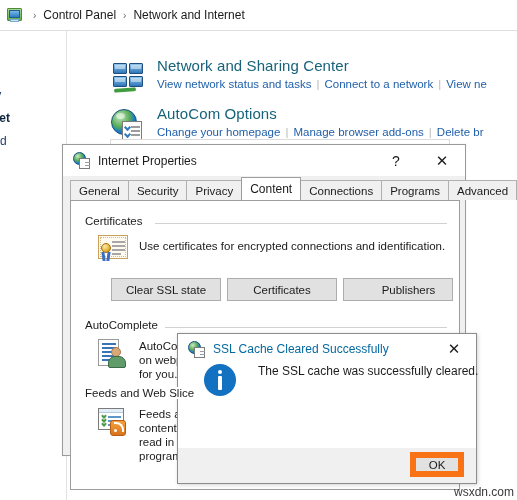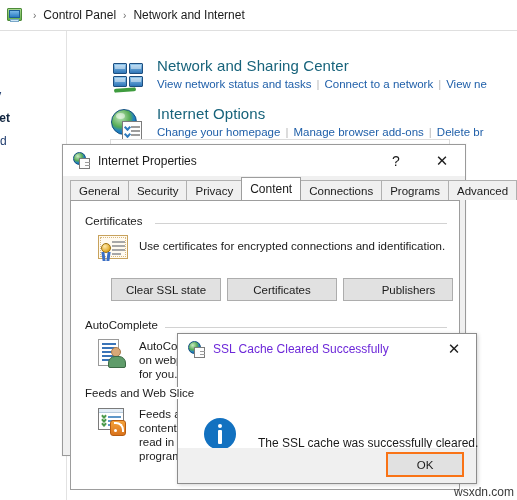--- a/index.html
+++ b/index.html
@@ -330,30 +330,30 @@
     left: 177px; top: 333px;
     width: 300px; height: 151px;
     background: #f0f0f0;
     border: 1px solid #8c8c8c;
     box-shadow: 1px 1px 4px rgba(0,0,0,0.18);
   }
   .msg-title {
     position: relative; height: 30px; background: #ffffff;
     display: flex; align-items: center;
   }
-  .msg-title-text { font-size: 12px; color: #6d28d9; margin-left: 8px; white-space: nowrap; }
+  .msg-title-text { font-size: 12px; color: #0369a1; margin-left: 8px; white-space: nowrap; }
   .msg-close {
     position: absolute; right: 0; top: 0; width: 44px; height: 30px;
     display: flex; align-items: center; justify-content: center;
     font-size: 15px; color: #1b1b1b;
   }
   .msg-body {
     position: absolute; left: 0; top: 30px; width: 298px; height: 86px;
     background: #ffffff;
-    display: flex; align-items: flex-end;
+    display: flex; align-items: flex-start;
   }
   .info-ico {
     width: 32px; height: 32px; border-radius: 50%;
     background: #1271c0;
     margin-left: 26px; flex: none;
     position: relative;
   }
   .info-ico::before {
     content: ""; position: absolute; left: 14px; top: 6px; width: 4px; height: 4px;
     background: #ffffff; border-radius: 50%;
@@ -364,23 +364,23 @@
   }
   .msg-text {
     font-size: 12px; color: #1b1b1b; margin-left: 22px; white-space: nowrap;
   }
   .msg-foot {
     position: absolute; left: 0; bottom: 0; width: 298px; height: 35px;
     background: #f0f0f0;
   }
   .msg-ok {
     position: absolute; right: 12px; top: 4px;
-    width: 78px; height: 25px;
+    width: 54px; height: 25px;
     background: #e1e1e1;
-    border: 2px solid #f97316;
+    border: 6px solid #f97316;
     font-size: 11.5px; color: #1b1b1b;
     display: flex; align-items: center; justify-content: center;
   }
 
   
   .wm {
     position: absolute; right: 3px; bottom: 1px;
     font-size: 12px; color: #3a3a3a;
     font-family: "Liberation Sans", sans-serif;
   }
@@ -435,21 +435,21 @@
           <div class="globe"></div>
           <div class="page">
             <span class="ck"></span>
               <span class="ck2"></span>
             <i class="l1"></i>
               <i class="l2"></i>
               <i class="l3"></i>
           </div>
         </div>
       </div>
-      <div class="cat-title">Internet Options</div>
+      <div class="cat-title">AutoCom Options</div>
       <div class="cat-links">
         <span class="lnk">Change your homepage</span><span class="bar">|</span><span class="lnk">Manage browser add-ons</span><span class="bar">|</span><span class="lnk">Delete br</span>
       </div>
     </div>
   </div>
 
   <div class="cp-panel"></div>
 
   <div class="dlg">
 

